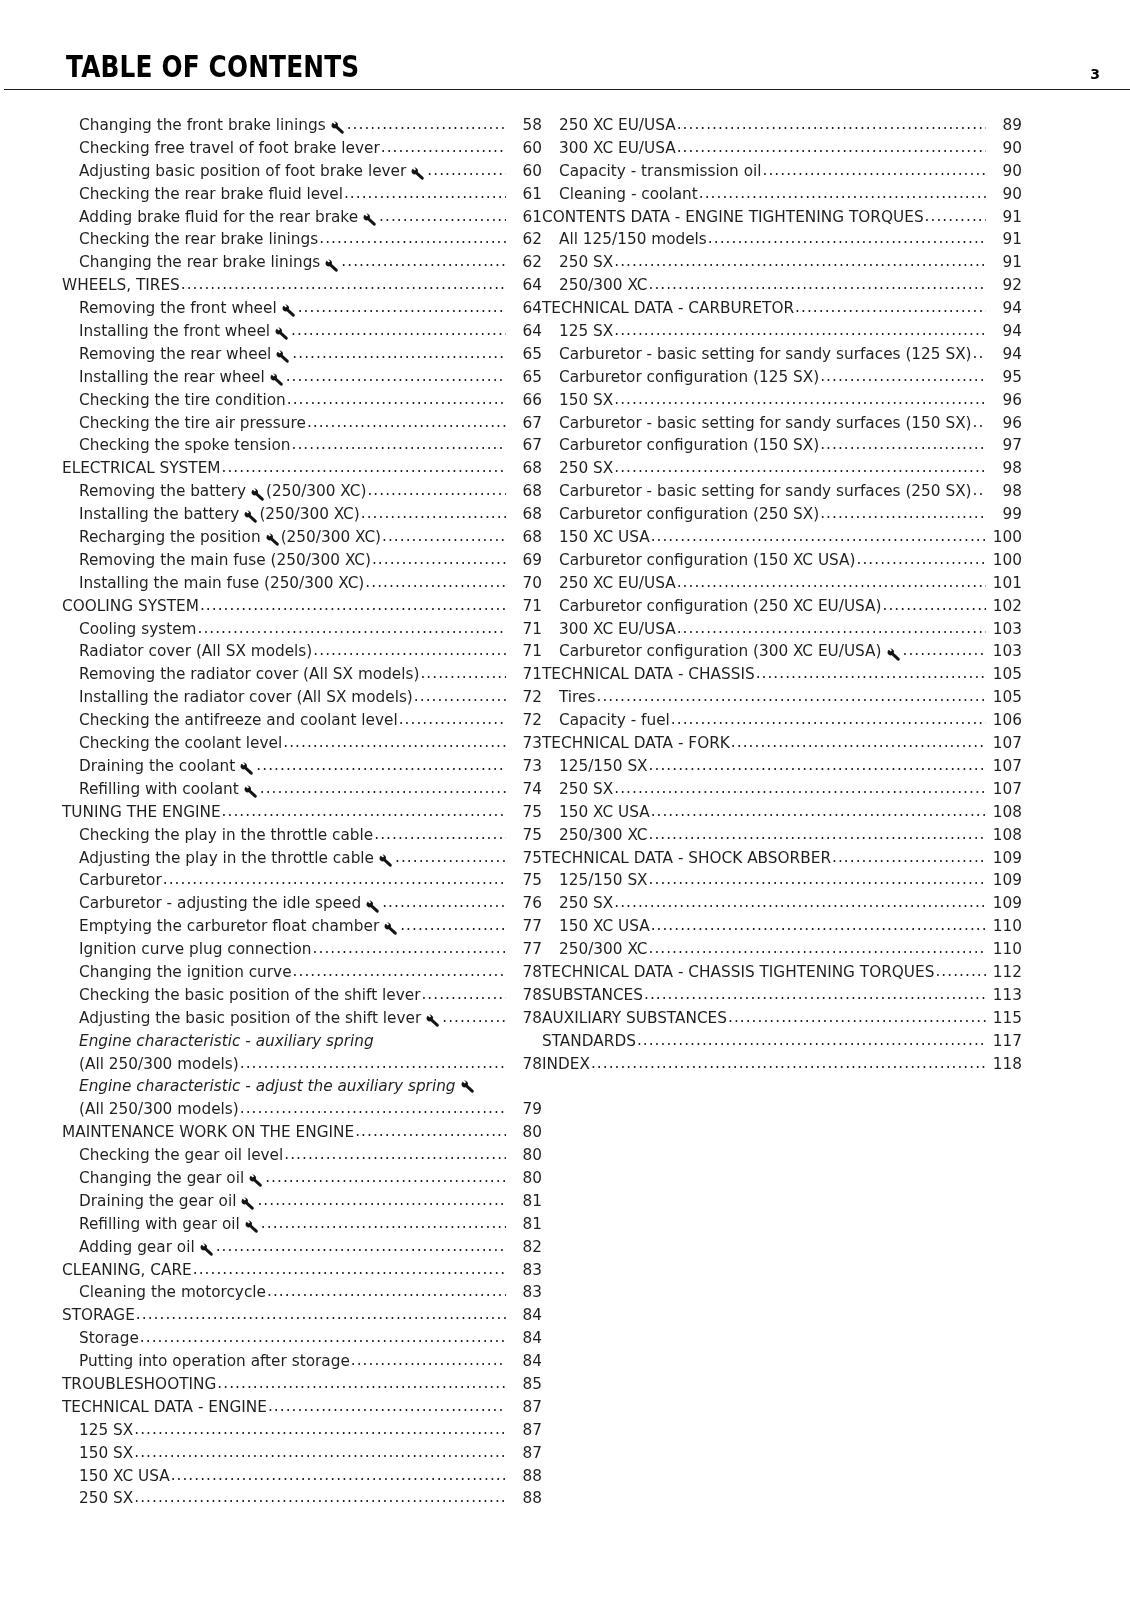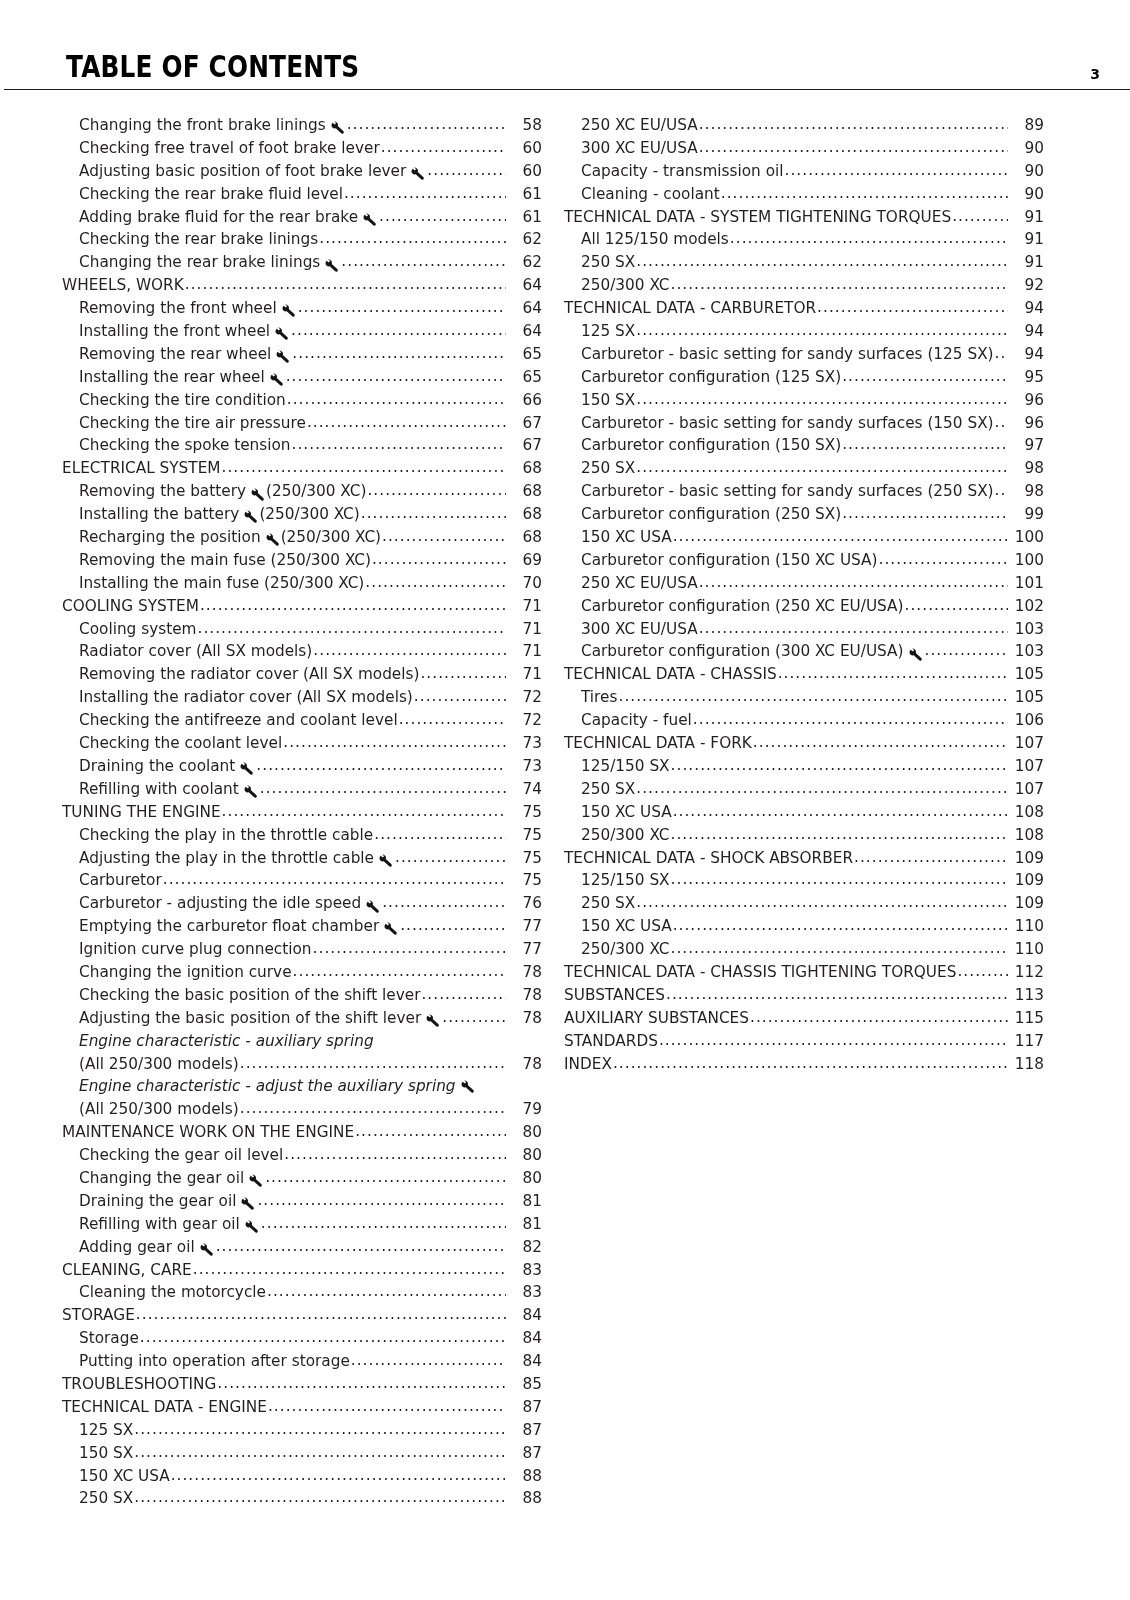--- a/index.html
+++ b/index.html
@@ -54,21 +54,20 @@
     height: 0;
     border-top: 1.6px solid #231f20;
   }
 
   
   .toc-columns {
     display: flex;
     margin-top: 28px;
     padding: 0 28px 0 62px;
     box-sizing: border-box;
-    gap: 22px;
   }
   .toc-col {
     flex: 0 0 480px;
     width: 480px;
   }
 
   
   .toc-entry {
     display: flex;
     align-items: flex-end;
@@ -192,21 +191,21 @@
         <span class="entry-label">Changing the rear brake linings</span>
         <span class="wrench-icon">
           <svg viewBox="0 0 16 14" width="15" height="13">
             <path d="M4.4 0.3 L6.5 2.4 L5.0 3.9 L2.9 1.8 C1.3 3.2 1.1 5.6 2.5 7.0 C3.5 8.0 4.9 8.3 6.1 7.9 L12.0 13.3 C12.7 13.9 13.8 13.8 14.4 13.1 C15.0 12.4 14.9 11.4 14.2 10.8 L8.3 5.5 C8.8 4.3 8.6 2.9 7.6 1.8 C6.7 0.9 5.5 0.4 4.4 0.3 Z" fill="#141414"></path>
           </svg>
         </span>
         <span class="entry-dots">........................................................................................................................................................................................................</span>
         <span class="entry-page">62</span>
       </div>
       <div class="toc-entry">
-        <span class="entry-label">WHEELS, WORK </span>
+        <span class="entry-label">WHEELS, TIRES </span>
         <span class="entry-dots">........................................................................................................................................................................................................</span>
         <span class="entry-page">64</span>
       </div>
       <div class="toc-entry lvl2">
         <span class="entry-label">Removing the front wheel</span>
         <span class="wrench-icon">
           <svg viewBox="0 0 16 14" width="15" height="13">
             <path d="M4.4 0.3 L6.5 2.4 L5.0 3.9 L2.9 1.8 C1.3 3.2 1.1 5.6 2.5 7.0 C3.5 8.0 4.9 8.3 6.1 7.9 L12.0 13.3 C12.7 13.9 13.8 13.8 14.4 13.1 C15.0 12.4 14.9 11.4 14.2 10.8 L8.3 5.5 C8.8 4.3 8.6 2.9 7.6 1.8 C6.7 0.9 5.5 0.4 4.4 0.3 Z" fill="#141414"></path>
           </svg>
         </span>
@@ -570,21 +569,21 @@
         <span class="entry-label">Capacity - transmission oil </span>
         <span class="entry-dots">........................................................................................................................................................................................................</span>
         <span class="entry-page">90</span>
       </div>
       <div class="toc-entry lvl2">
         <span class="entry-label">Cleaning - coolant </span>
         <span class="entry-dots">........................................................................................................................................................................................................</span>
         <span class="entry-page">90</span>
       </div>
       <div class="toc-entry">
-        <span class="entry-label">TECHNICAL DATA - SYSTEM TIGHTENING TORQUES </span>
+        <span class="entry-label">CONTENTS DATA - ENGINE TIGHTENING TORQUES </span>
         <span class="entry-dots">........................................................................................................................................................................................................</span>
         <span class="entry-page">91</span>
       </div>
       <div class="toc-entry lvl2">
         <span class="entry-label">All 125/150 models </span>
         <span class="entry-dots">........................................................................................................................................................................................................</span>
         <span class="entry-page">91</span>
       </div>
       <div class="toc-entry lvl2">
         <span class="entry-label">250 SX </span>

